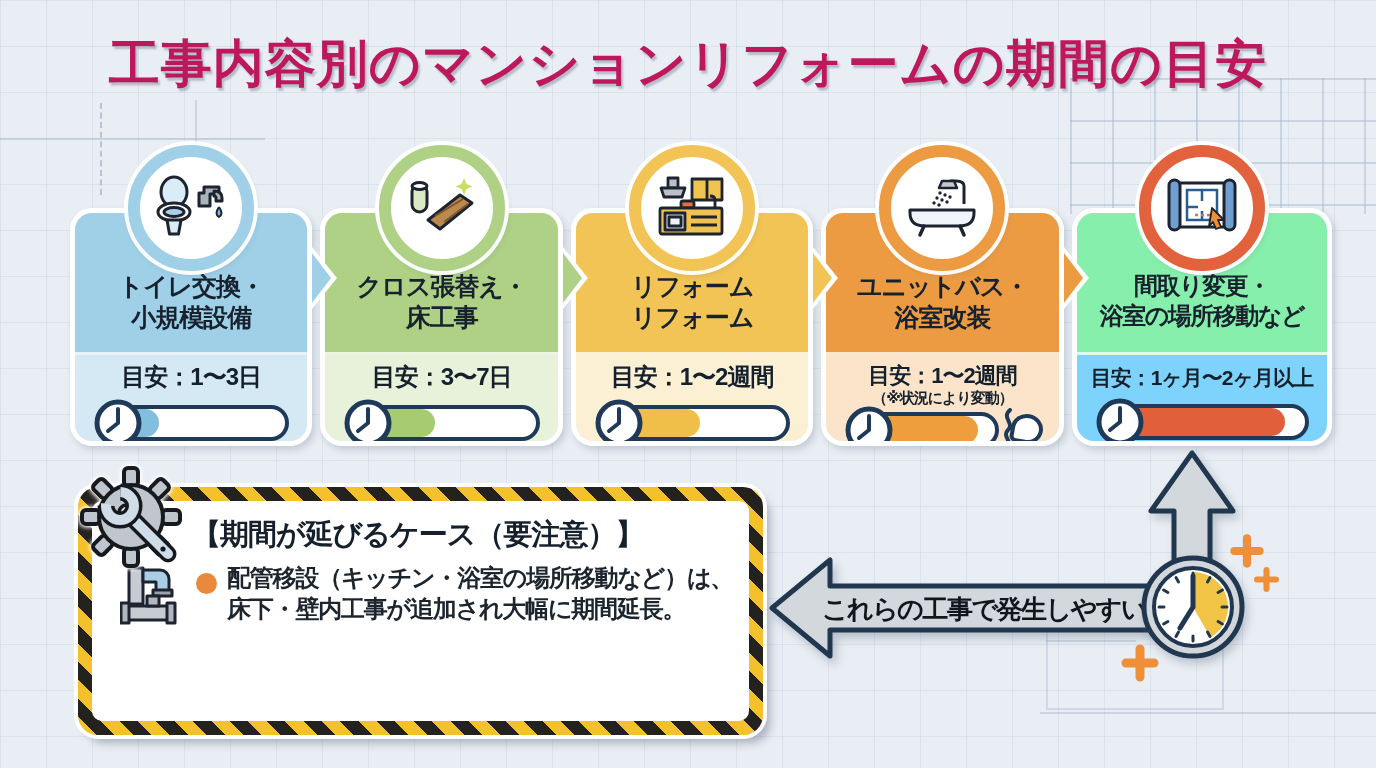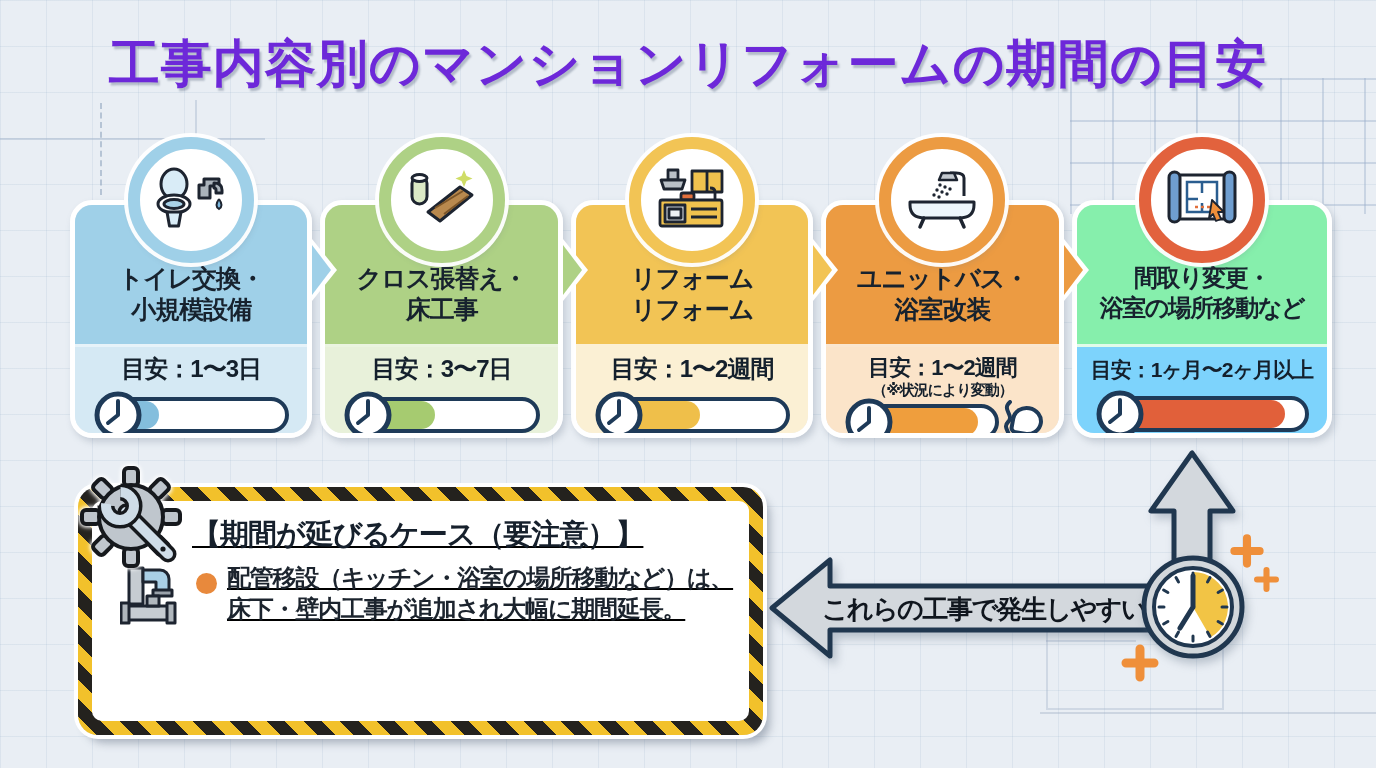--- a/index.html
+++ b/index.html
@@ -23,25 +23,25 @@
   .d-vdash { left:100px; top:103px; height:92px; border-left:2px dashed rgba(140,162,188,.55); }
   .d-hline { left:0; top:138px; width:265px; border-top:2px solid rgba(168,184,206,.5); }
   .d-vline { left:195px; top:100px; height:46px; border-left:2px solid rgba(168,184,206,.45); }
   .d-room  { left:1046px; top:598px; width:178px; height:112px; border:2px solid rgba(160,176,198,.35); }
   .d-room2 { left:1046px; top:640px; width:90px; border-top:2px solid rgba(160,176,198,.35); }
   .d-hline2{ left:1040px; top:712px; width:336px; border-top:2px solid rgba(160,176,198,.4); }
   .d-hline3{ left:660px; top:338px; width:130px; border-top:2px solid rgba(168,184,206,.28); }
 
   
   .title { position:absolute; top:30px; left:0; width:100%; text-align:center;
-    font-size:51px; font-weight:900; color:#6d28d9; letter-spacing:1px;
+    font-size:51px; font-weight:900; color:#be185d; letter-spacing:1px;
     text-shadow:2px 3px 2px rgba(20,40,70,.25); }
 
   
-  .cards { position:absolute; left:70px; top:142px; width:1262px; display:flex; gap:8px; }
+  .cards { position:absolute; left:70px; top:150px; width:1262px; display:flex; gap:8px; }
   .card  { flex:1; position:relative; }
   .card:nth-child(1){z-index:9} .card:nth-child(2){z-index:8} .card:nth-child(3){z-index:7}
   .card:nth-child(4){z-index:6} .card:nth-child(5){z-index:5}
   .icon-circle { position:absolute; left:50%; top:-5px; transform:translateX(-50%);
     width:126px; height:126px; border-radius:50%; background:#fff;
     border:12px solid #ccc; z-index:4; display:flex; align-items:center; justify-content:center;
     box-shadow:0 0 0 4px rgba(255,255,255,.95), 2px 4px 6px rgba(100,115,135,.25); }
   .card-box { margin-top:58px; border:5px solid #fff; border-radius:22px; overflow:hidden;
     box-shadow:3px 4px 7px rgba(100,115,135,.28); position:relative; z-index:2; }
   .card-head { height:142px; padding-top:58px; text-align:center;
@@ -73,21 +73,21 @@
     border-bottom:31px solid transparent; border-left:25px solid #fff; }
   .chev { right:-19px; top:103px; border-top:25px solid transparent;
     border-bottom:25px solid transparent; border-left:19px solid #ccc; }
 
   
   .warnbox { position:absolute; left:78px; top:487px; width:685px; height:248px;
     border-radius:20px;
     background:repeating-linear-gradient(45deg,#f2c12b 0 13px,#24221e 13px 26px);
     box-shadow:0 0 0 4px #fff, 7px 8px 9px rgba(90,105,125,.45); }
   .warn-inner { position:absolute; inset:14px; background:#fff; border-radius:10px;
-    padding:8px 10px 4px 14px;text-decoration:underline; }
+    padding:8px 10px 4px 14px; }
   .warn-title { margin:6px 0 8px 86px; font-size:29px; font-weight:900; color:#16202c;
     letter-spacing:-1px; white-space:nowrap; }
   .warn-row { display:flex; align-items:center; gap:10px; margin:2px 0 8px 14px; }
   .warn-icon { width:66px; flex:0 0 66px; display:flex; justify-content:center; }
   .warn-dot { width:21px; height:21px; flex:0 0 21px; border-radius:50%; background:#e8893c;
     align-self:flex-start; margin-top:10px; }
   .warn-text { font-size:24px; font-weight:800; color:#1c242e; line-height:1.28;
     letter-spacing:-1.2px; white-space:nowrap; }
   .gear-wrap { position:absolute; left:80px; top:466px; z-index:10;
     filter:drop-shadow(0 0 2px #fff) drop-shadow(0 0 2px #fff); }

